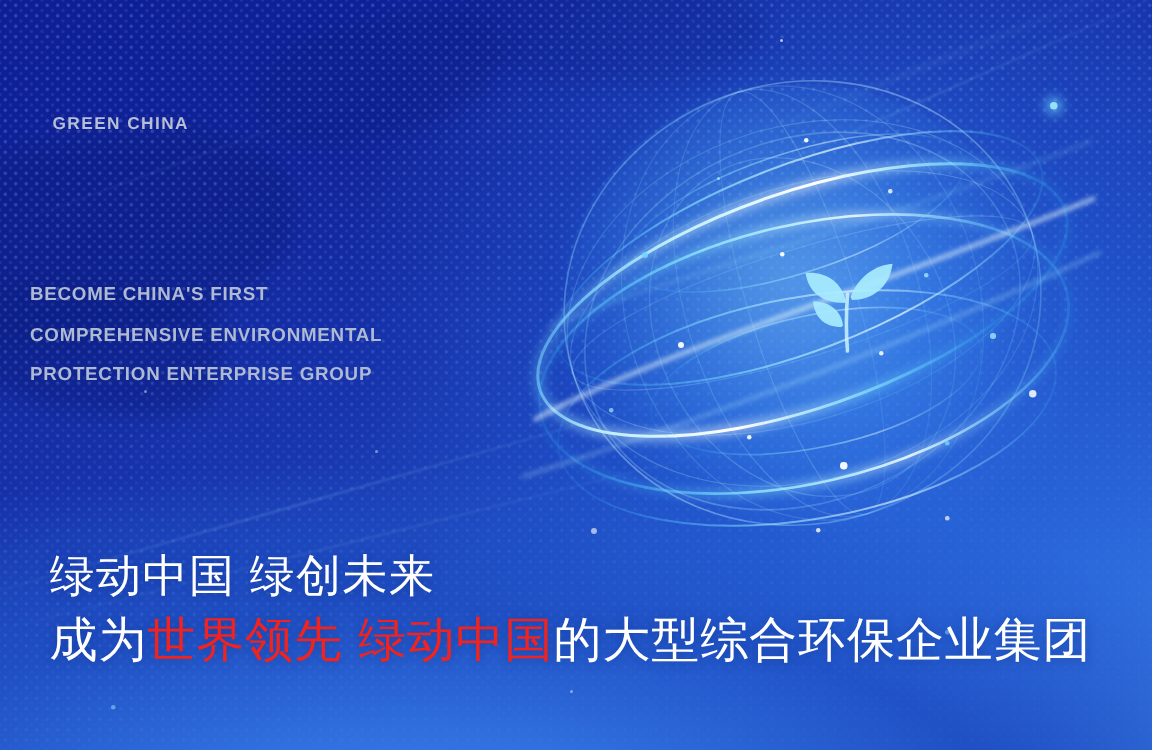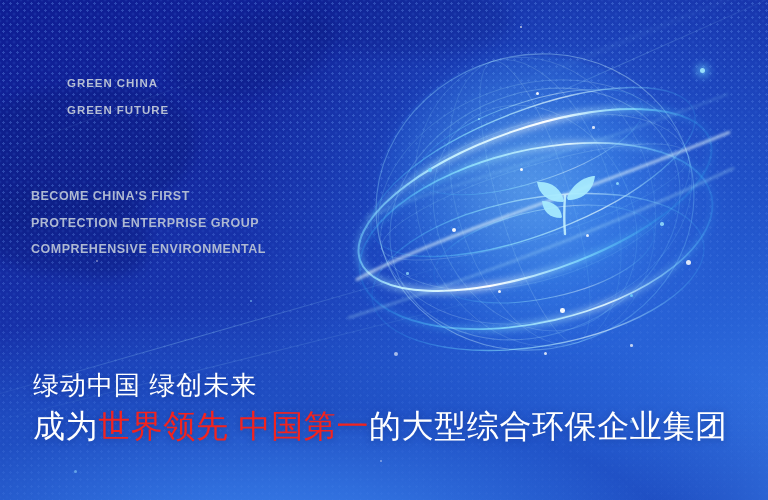--- a/index.html
+++ b/index.html
@@ -66,34 +66,34 @@
 
   
   .sprout{ position:absolute; left:533px; top:168px; width:64px; height:72px; }
 
   
   .dot{ position:absolute; border-radius:50%; background:#ffffff; }
   .dot.cy{ background:#9fe8ff; }
   .dot.bl{ background:#6fd4ff; }
 
   
-  .eyebrow{ position:absolute; left:35px; top:70px;margin-left:32px; }
+  .eyebrow{ position:absolute; left:35px; top:70px; }
   .eyebrow div{
     color:#b6bfd4; font-size:11.5px; font-weight:bold;
     letter-spacing:.95px; line-height:27px; text-transform:uppercase;
   }
-  .tagline{ position:absolute; left:31px; top:183px; }
+  .tagline{ position:absolute; left:20px; top:183px; }
   .tagline div{
     color:#aeb9d2; font-size:12.5px; font-weight:bold;
     letter-spacing:.5px; line-height:26.5px; text-transform:uppercase;
   }
 
   .headline{ position:absolute; left:33px; top:366px; }
   .hl1{
-    color:#ffffff; font-size:26px; font-weight:normal;
+    color:#ffffff; font-size:30px; font-weight:normal;
     letter-spacing:1px; line-height:38px;
     text-shadow:0 1px 7px rgba(10,40,120,.45);
   }
   .hl2{
     font-size:32px; font-weight:normal; letter-spacing:.6px; line-height:44px;
     color:#ffffff; white-space:nowrap;
     text-shadow:0 1px 7px rgba(10,40,120,.45);
   }
   .hl2 .red{ color:#f2231f; }
   .sp{ display:inline-block; width:10px; }
@@ -214,27 +214,26 @@
   <span class="dot cy" style="left:700px;top:68px;width:5px;height:5px;opacity:.95;box-shadow:0 0 8px 3px rgba(110,210,255,.8)"></span>
   <span class="dot" style="left:520px;top:26px;width:2.4px;height:2.4px;opacity:.7"></span>
   <span class="dot cy" style="left:250px;top:300px;width:2.4px;height:2.4px;opacity:.55"></span>
   <span class="dot" style="left:96px;top:260px;width:2px;height:2px;opacity:.45"></span>
   <span class="dot cy" style="left:74px;top:470px;width:3px;height:3px;opacity:.5"></span>
   <span class="dot" style="left:380px;top:460px;width:2.4px;height:2.4px;opacity:.45"></span>
   <span class="dot cy" style="left:630px;top:420px;width:2.6px;height:2.6px;opacity:.5"></span>
 
   <div class="eyebrow">
     <div>GREEN CHINA</div>
-    <div>GREEN FUTURE</div>
   </div>
 
   <div class="tagline">
     <div>BECOME CHINA'S FIRST</div>
+    <div>COMPREHENSIVE ENVIRONMENTAL</div>
     <div>PROTECTION ENTERPRISE GROUP</div>
-    <div>COMPREHENSIVE ENVIRONMENTAL</div>
   </div>
 
   <div class="headline">
     <div class="hl1">绿动中国 绿创未来</div>
-    <div class="hl2"><span>成为</span><span class="red">世界领先</span><span class="sp"></span><span class="red">中国第一</span><span>的大型综合环保企业集团</span></div>
+    <div class="hl2"><span>成为</span><span class="red">世界领先</span><span class="sp"></span><span class="red">绿动中国</span><span>的大型综合环保企业集团</span></div>
   </div>
 
 </div>
 
 </body></html>

